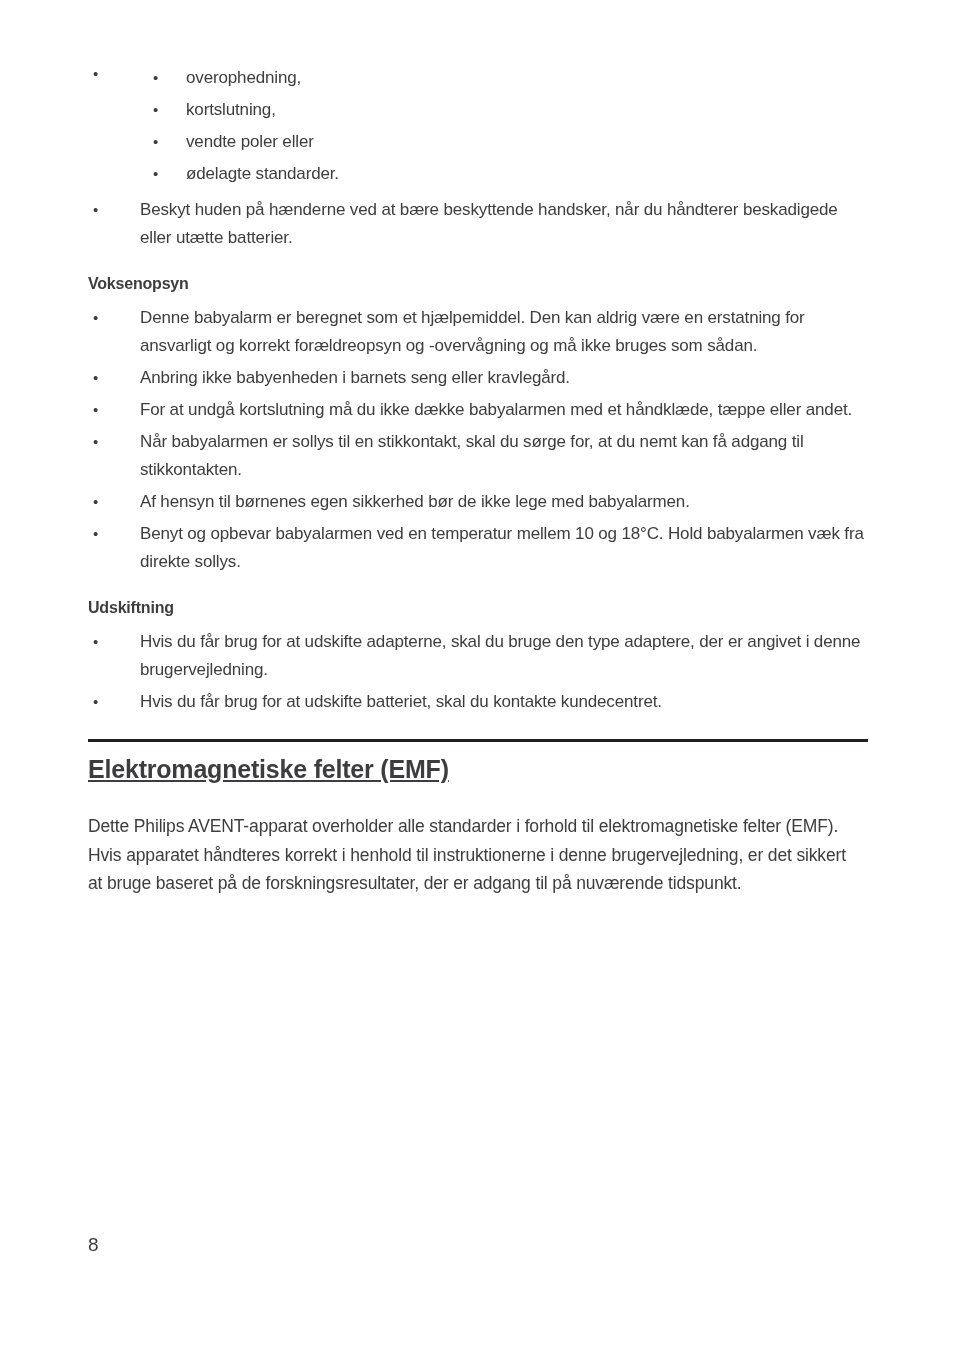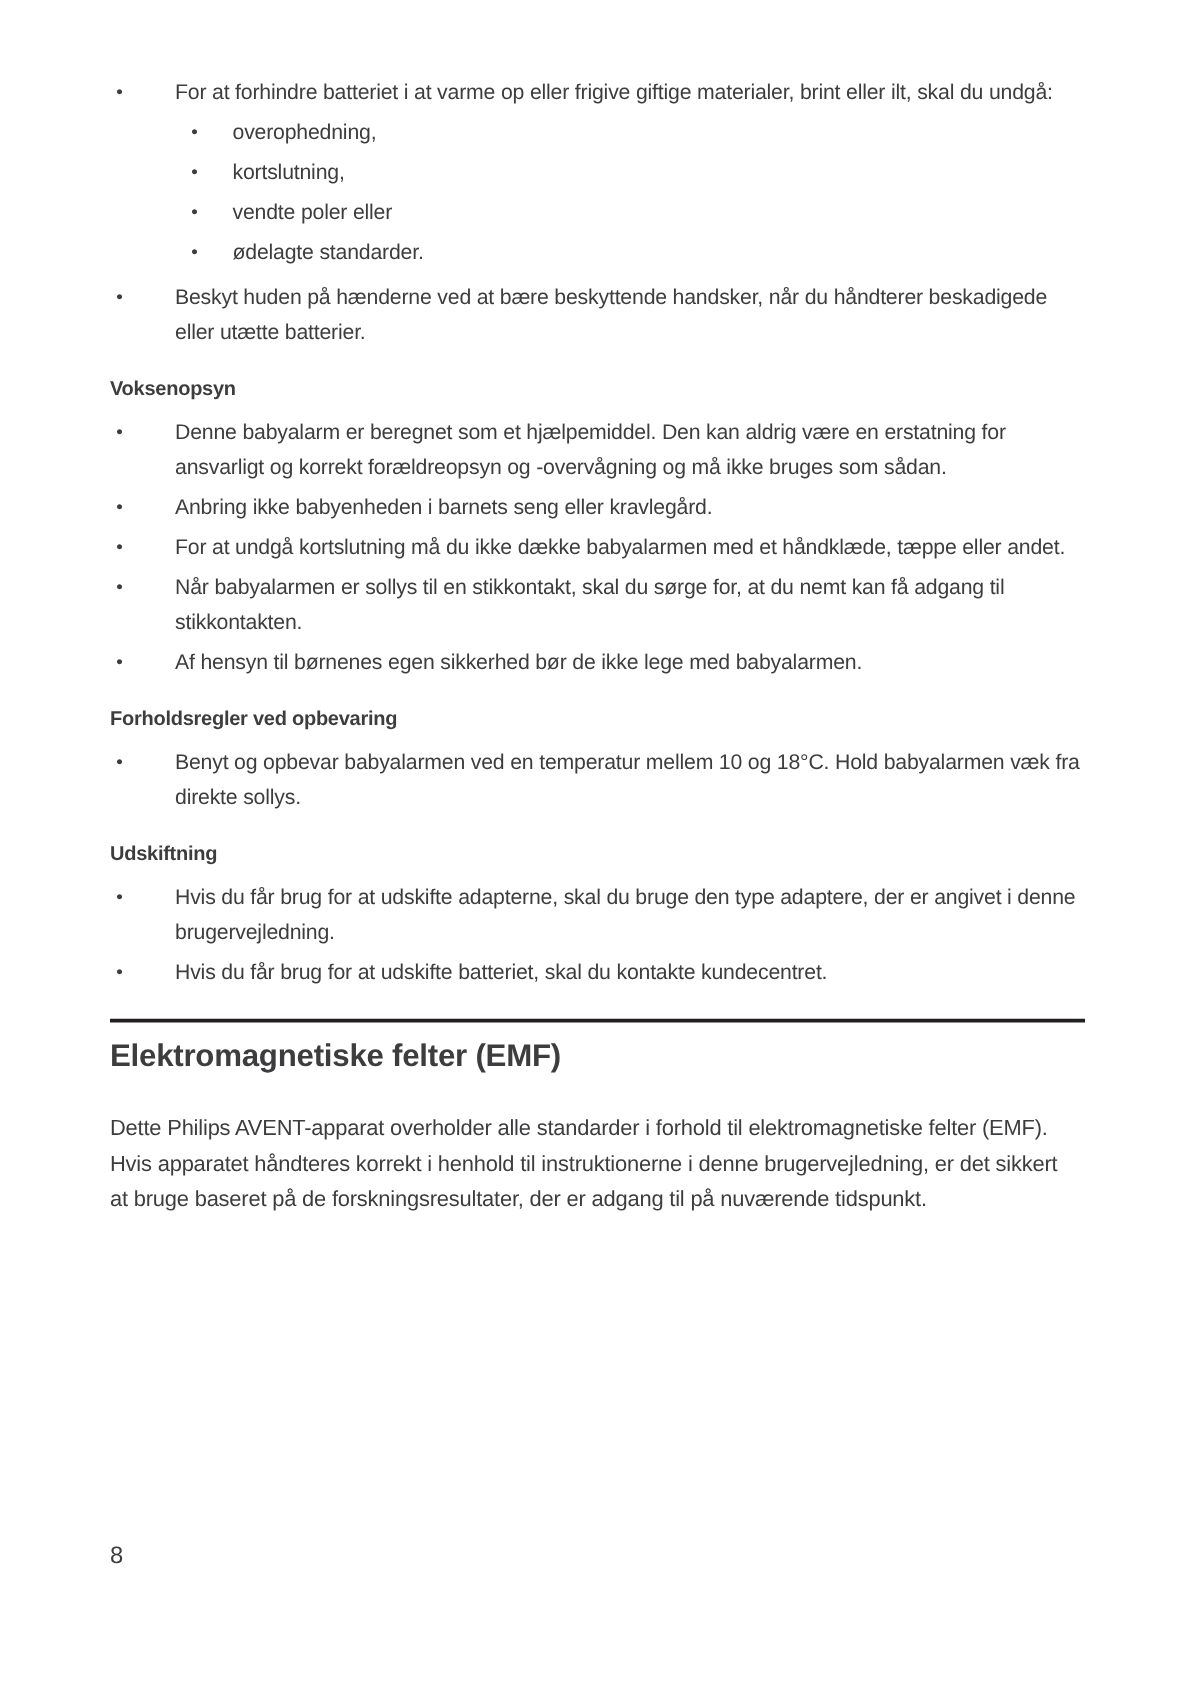--- a/index.html
+++ b/index.html
@@ -59,20 +59,21 @@
     border:none;
     border-top:3px solid var(--rule-color);
     margin:23px 0 0 0;
   }
   h1.emf{
     font-size:25px;
     font-weight:600;
     letter-spacing:-0.2px;
     line-height:32px;
     margin:11px 0 0 0;
+    text-decoration:underline;
   }
   p.emf-body{
     font-size:17.5px;
     line-height:28.5px;
     letter-spacing:-0.15px;
     margin:27px 0 16px 0;
     max-width:760px;
   }
   
   .pagenum{
@@ -84,21 +85,20 @@
 </style>
 </head>
 <body>
 
 <div class="page">
 
   <ul class="blist top">
     <li>
       <span class="bullet">•</span>
       <div class="btext">
-        <span>For at forhindre batteriet i at varme op eller frigive giftige materialer, brint eller ilt, skal du undgå:</span>
         <ul class="blist sub">
           <li>
             <span class="bullet">•</span>
             <span>overophedning,</span>
           </li>
           <li>
             <span class="bullet">•</span>
             <span>kortslutning,</span>
           </li>
           <li>
@@ -138,21 +138,20 @@
         <span>Når babyalarmen er sollys til en stikkontakt, skal du sørge for, at du nemt kan få adgang til stikkontakten.</span>
       </li>
       <li>
         <span class="bullet">•</span>
         <span>Af hensyn til børnenes egen sikkerhed bør de ikke lege med babyalarmen.</span>
       </li>
     </ul>
   </section>
 
   <section>
-    <h2 class="sec">Forholdsregler ved opbevaring</h2>
     <ul class="blist top">
       <li>
         <span class="bullet">•</span>
         <span>Benyt og opbevar babyalarmen ved en temperatur mellem 10 og 18°C. Hold babyalarmen væk fra direkte sollys.</span>
       </li>
     </ul>
   </section>
 
   <section>
     <h2 class="sec">Udskiftning</h2>

